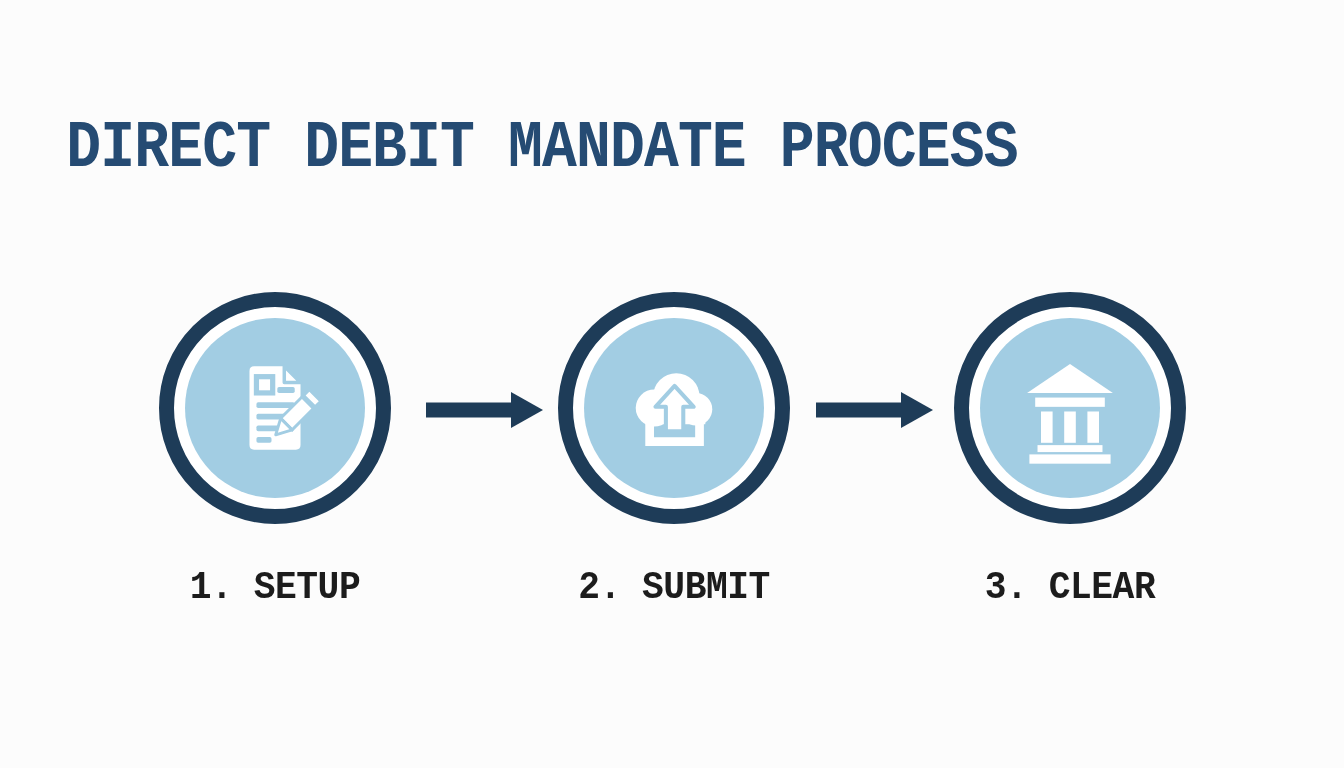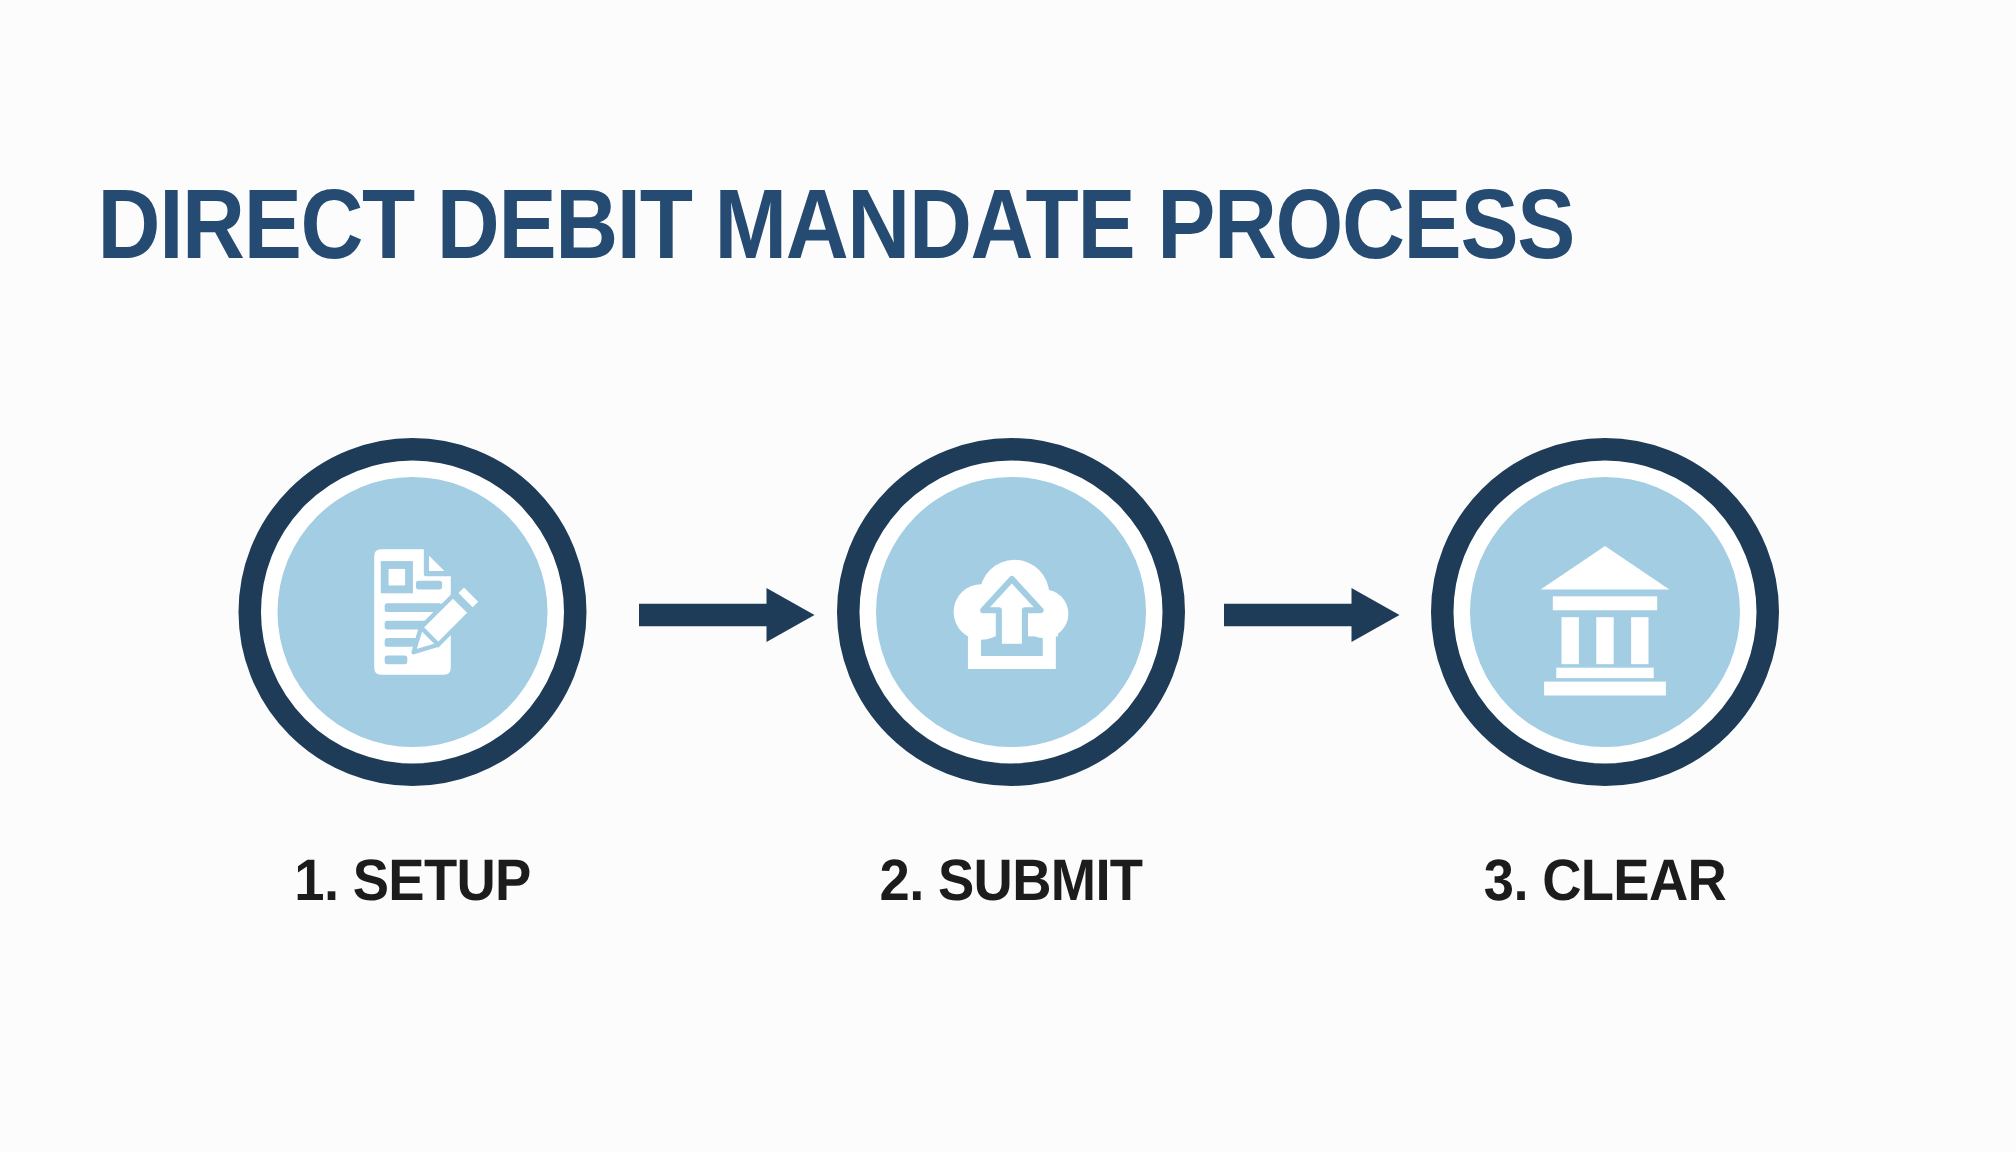--- a/index.html
+++ b/index.html
@@ -8,21 +8,21 @@
     --light-blue:#a2cde3;
     --label-dark:#1c1c1c;
     --bg:#fcfcfc;
   }
   *{margin:0;padding:0;box-sizing:border-box;}
   html,body{width:1344px;height:768px;overflow:hidden;}
   body{
     background:var(--bg);
     font-family:"Liberation Sans", sans-serif;
   }
-  .canvas{position:relative;width:1084px;height:768px;}
+  .canvas{position:relative;width:1084px;height:768px;font-family:Liberation Mono, monospace;}
 
   .title{
     position:absolute;
     left:0; right:0; top:110px;
     text-align:center;
     font-size:66px;
     line-height:78px;
     font-weight:700;
     letter-spacing:-1px;
     color:var(--title-blue);

